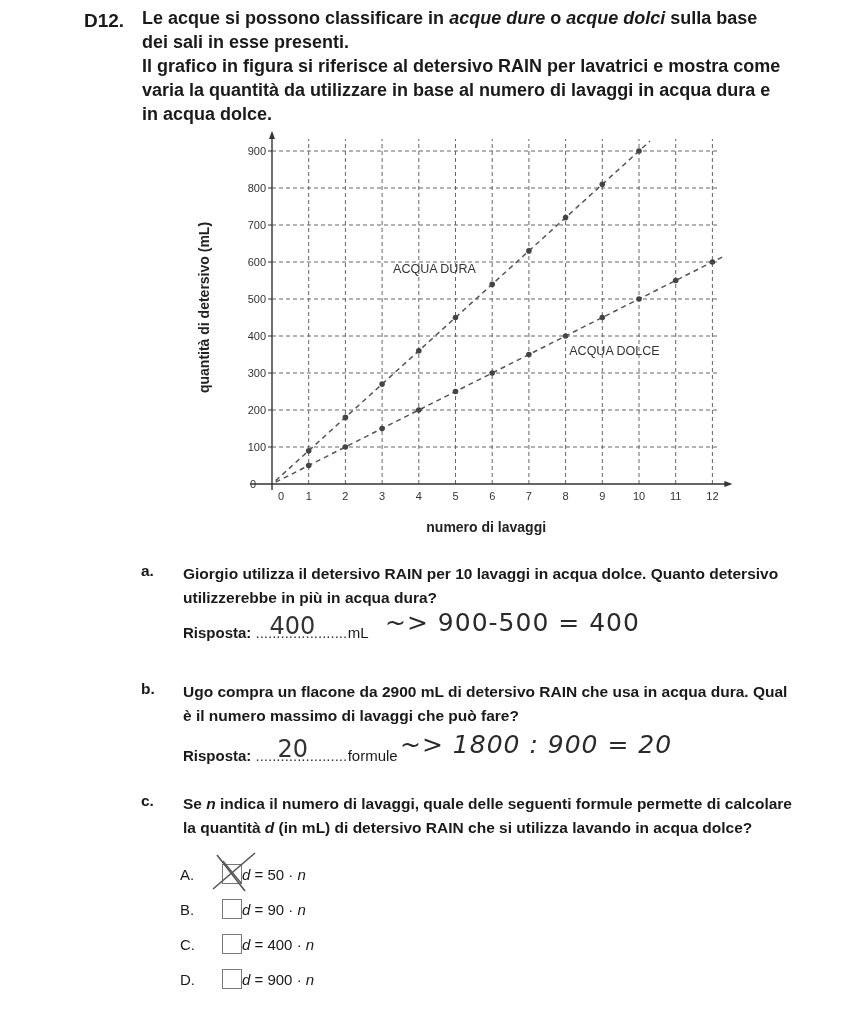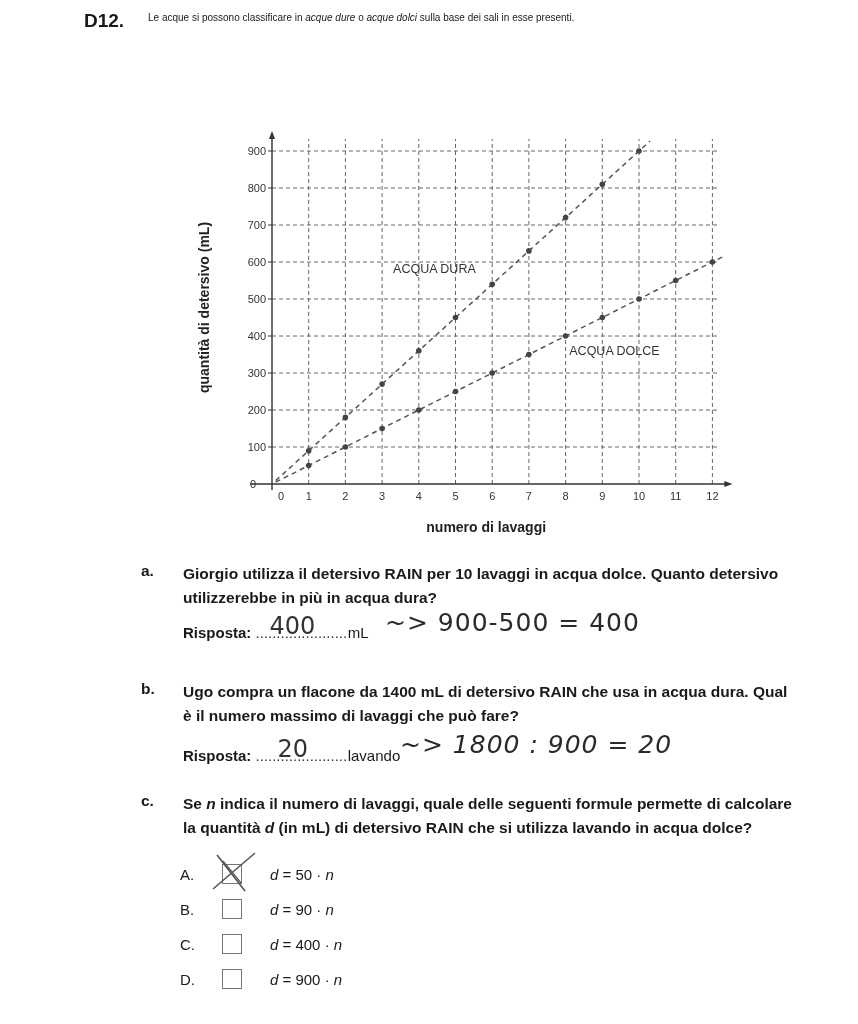--- a/index.html
+++ b/index.html
@@ -1,43 +1,44 @@
 <!DOCTYPE html>
 <html><head>
 <meta charset="utf-8">
 <style>
   html, body { margin:0; padding:0; background:#ffffff; }
   body { width:858px; height:1024px; position:relative; overflow:hidden;
          font-family:"Liberation Sans", sans-serif; color:#1a1a1a; }
   .abs { position:absolute; }
   .qnum { position:absolute; left:84px; top:10px; font-size:19px; font-weight:bold; }
-  .intro { position:absolute; left:148px; top:6px; width:640px; font-size:10px; font-weight:normal; line-height:24px; }
+  .intro { position:absolute; left:142px; top:6px; width:640px; font-size:18px; font-weight:bold; line-height:24px; }
   .intro i { font-style:italic; }
   .chart { position:absolute; left:180px; top:125px; width:560px; height:420px; }
   .sub-label { position:absolute; left:141px; font-size:15.5px; font-weight:bold; }
   .sub-text { position:absolute; left:183px; width:610px; font-size:15.5px; font-weight:bold; line-height:24px; }
   .answer-line { position:absolute; left:183px; font-size:15px; }
   .answer-line .lbl { font-weight:bold; }
   .dots { letter-spacing:0; color:#333; }
   .hand { font-family:"DejaVu Sans", sans-serif; font-weight:normal; color:#333; font-size:24px; }
   .work { position:absolute; font-family:"DejaVu Sans", sans-serif; font-size:25px; color:#2a2a2a; letter-spacing:1px; }
   .opt-row { position:absolute; left:180px; height:24px; display:flex; align-items:center; font-size:15px; }
   .opt-letter { width:42px; }
   .box { width:18px; height:18px; border:1.5px solid #777; position:relative; }
-  .formula { margin-left:28px; }
+  .formula { }
   .formula i { font-style:italic; }
 </style>
 </head>
 <body>
 
 <div class="qnum">D12.</div>
 <div class="intro">
   <div>
     <span>Le acque si possono classificare in </span><i>acque dure</i><span> o </span><i>acque dolci</i><span> sulla base dei sali in esse presenti.</span>
   </div>
+  <div>Il grafico in figura si riferisce al detersivo RAIN per lavatrici e mostra come varia la quantità da utilizzare in base al numero di lavaggi in acqua dura e in acqua dolce.</div>
 </div>
 
 <div class="chart">
   <svg id="chart-svg" width="560" height="420" viewBox="0 0 560 420">
       <line x1="92" y1="322" x2="538.4000000000001" y2="322" stroke="#666" stroke-width="1" stroke-dasharray="4,3"></line>
       <line x1="92" y1="285" x2="538.4000000000001" y2="285" stroke="#666" stroke-width="1" stroke-dasharray="4,3"></line>
       <line x1="92" y1="248" x2="538.4000000000001" y2="248" stroke="#666" stroke-width="1" stroke-dasharray="4,3"></line>
       <line x1="92" y1="211" x2="538.4000000000001" y2="211" stroke="#666" stroke-width="1" stroke-dasharray="4,3"></line>
       <line x1="92" y1="174" x2="538.4000000000001" y2="174" stroke="#666" stroke-width="1" stroke-dasharray="4,3"></line>
       <line x1="92" y1="137" x2="538.4000000000001" y2="137" stroke="#666" stroke-width="1" stroke-dasharray="4,3"></line>
@@ -129,28 +130,28 @@
   <span class="lbl">Risposta:</span>
   <span style="position:relative; display:inline-block; width:88px;">
     <span class="dots">......................</span>
     <span class="hand abs" style="left:14px; top:-12px;">400</span>
   </span>
   <span>mL</span>
 </div>
 <div class="work" style="left:385px; top:608px;text-align:right;">~&gt; 900-500 = 400</div>
 
 <div class="sub-label" style="top:680px;">b.</div>
-<div class="sub-text" style="top:680px;">Ugo compra un flacone da 1400 mL di detersivo RAIN che usa in acqua dura. Qual è il numero massimo di lavaggi che può fare?</div>
+<div class="sub-text" style="top:680px;">Ugo compra un flacone da 2900 mL di detersivo RAIN che usa in acqua dura. Qual è il numero massimo di lavaggi che può fare?</div>
 <div class="answer-line" style="top:747px;">
   <span class="lbl">Risposta:</span>
   <span style="position:relative; display:inline-block; width:88px;">
     <span class="dots">......................</span>
     <span class="hand abs" style="left:22px; top:-12px;text-align:center;">20</span>
   </span>
-  <span>lavando</span>
+  <span>formule</span>
 </div>
 <div class="work" style="left:400px; top:730px;font-style:italic;">~&gt; 1800 : 900 = 20</div>
 
 <div class="sub-label" style="top:792px;">c.</div>
 <div class="sub-text" style="top:792px;">
   <span>Se </span><i>n</i><span> indica il numero di lavaggi, quale delle seguenti formule permette di calcolare la quantità </span><i>d</i><span> (in mL) di detersivo RAIN che si utilizza lavando in acqua dolce?</span>
 </div>
 
 <div class="opt-row" style="top:862px;">
   <span class="opt-letter">A.</span>

